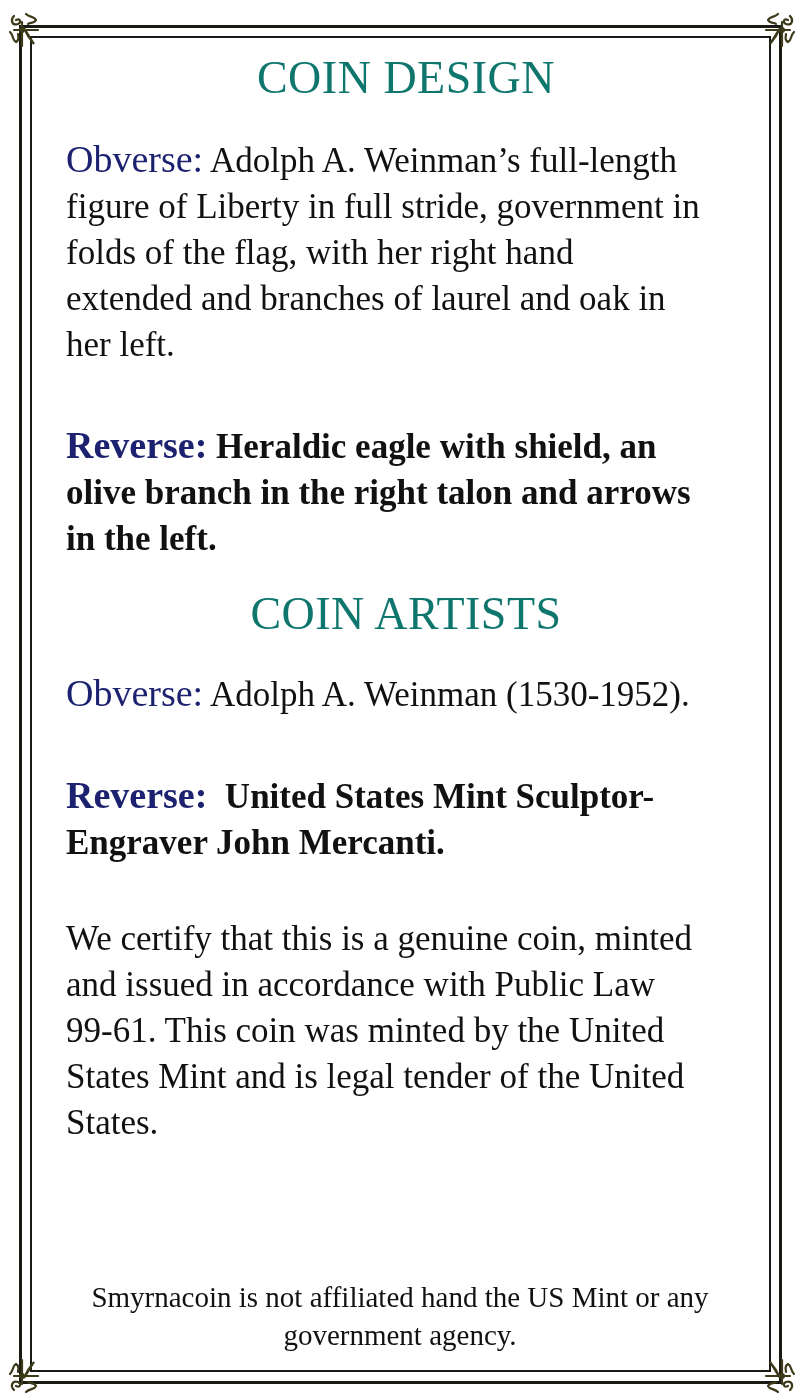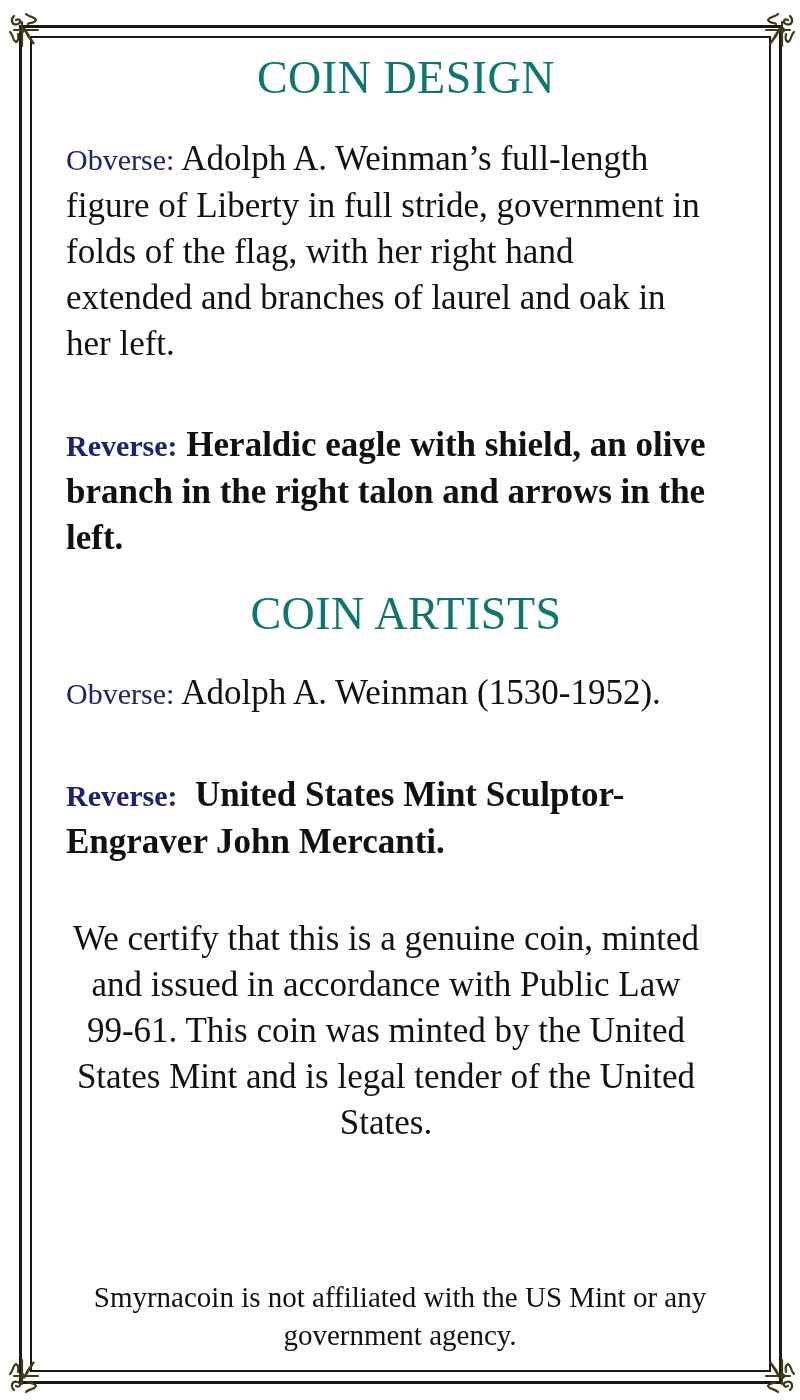--- a/index.html
+++ b/index.html
@@ -42,29 +42,29 @@
     }
     .para {
       font-family: "Liberation Serif", "DejaVu Serif", serif;
       font-size: 35px;
       line-height: 46px;
       margin: 0;
       color: #111;
     }
     .label {
       color: #1c2270;
-      font-size: 30px;
+      font-size: 38px;
     }
     .block-design-obv { position: absolute; top: 86px; left: 0; width: 640px; }
     .block-design-rev { position: absolute; top: 372px; left: 0; width: 640px; font-weight: bold; }
     .title-design { position: absolute; top: 0; left: 0; width: 680px; }
     .title-artists { position: absolute; top: 536px; left: 0; width: 680px; }
     .block-art-obv { position: absolute; top: 620px; left: 0; width: 640px; }
     .block-art-rev { position: absolute; top: 722px; left: 0; width: 660px; font-weight: bold; }
-    .block-cert { position: absolute; top: 866px; left: 0; width: 640px; text-align: center; }
+    .block-cert { position: absolute; top: 866px; left: 0; width: 640px; }
     .disclaimer {
       position: absolute;
       left: 30px;
       width: 740px;
       top: 1278px;
       text-align: center;
       font-family: "Liberation Serif", "DejaVu Serif", serif;
       font-size: 29px;
       line-height: 38px;
       color: #111;
@@ -150,13 +150,13 @@
   </p>
 
   <p class="para block-art-rev">
     <span class="label">Reverse:</span>&nbsp;
     <span>United States Mint Sculptor-Engraver John Mercanti.</span>
   </p>
 
   <p class="para block-cert">We certify that this is a genuine coin, minted and issued in accordance with Public Law 99-61. This coin was minted by the United States Mint and is legal tender of the United States.</p>
 </div>
 
-<p class="disclaimer">Smyrnacoin is not affiliated with the US Mint or any government agency.</p>
+<p class="disclaimer">Smyrnacoin is not affiliated hand the US Mint or any government agency.</p>
 
 </body></html>

